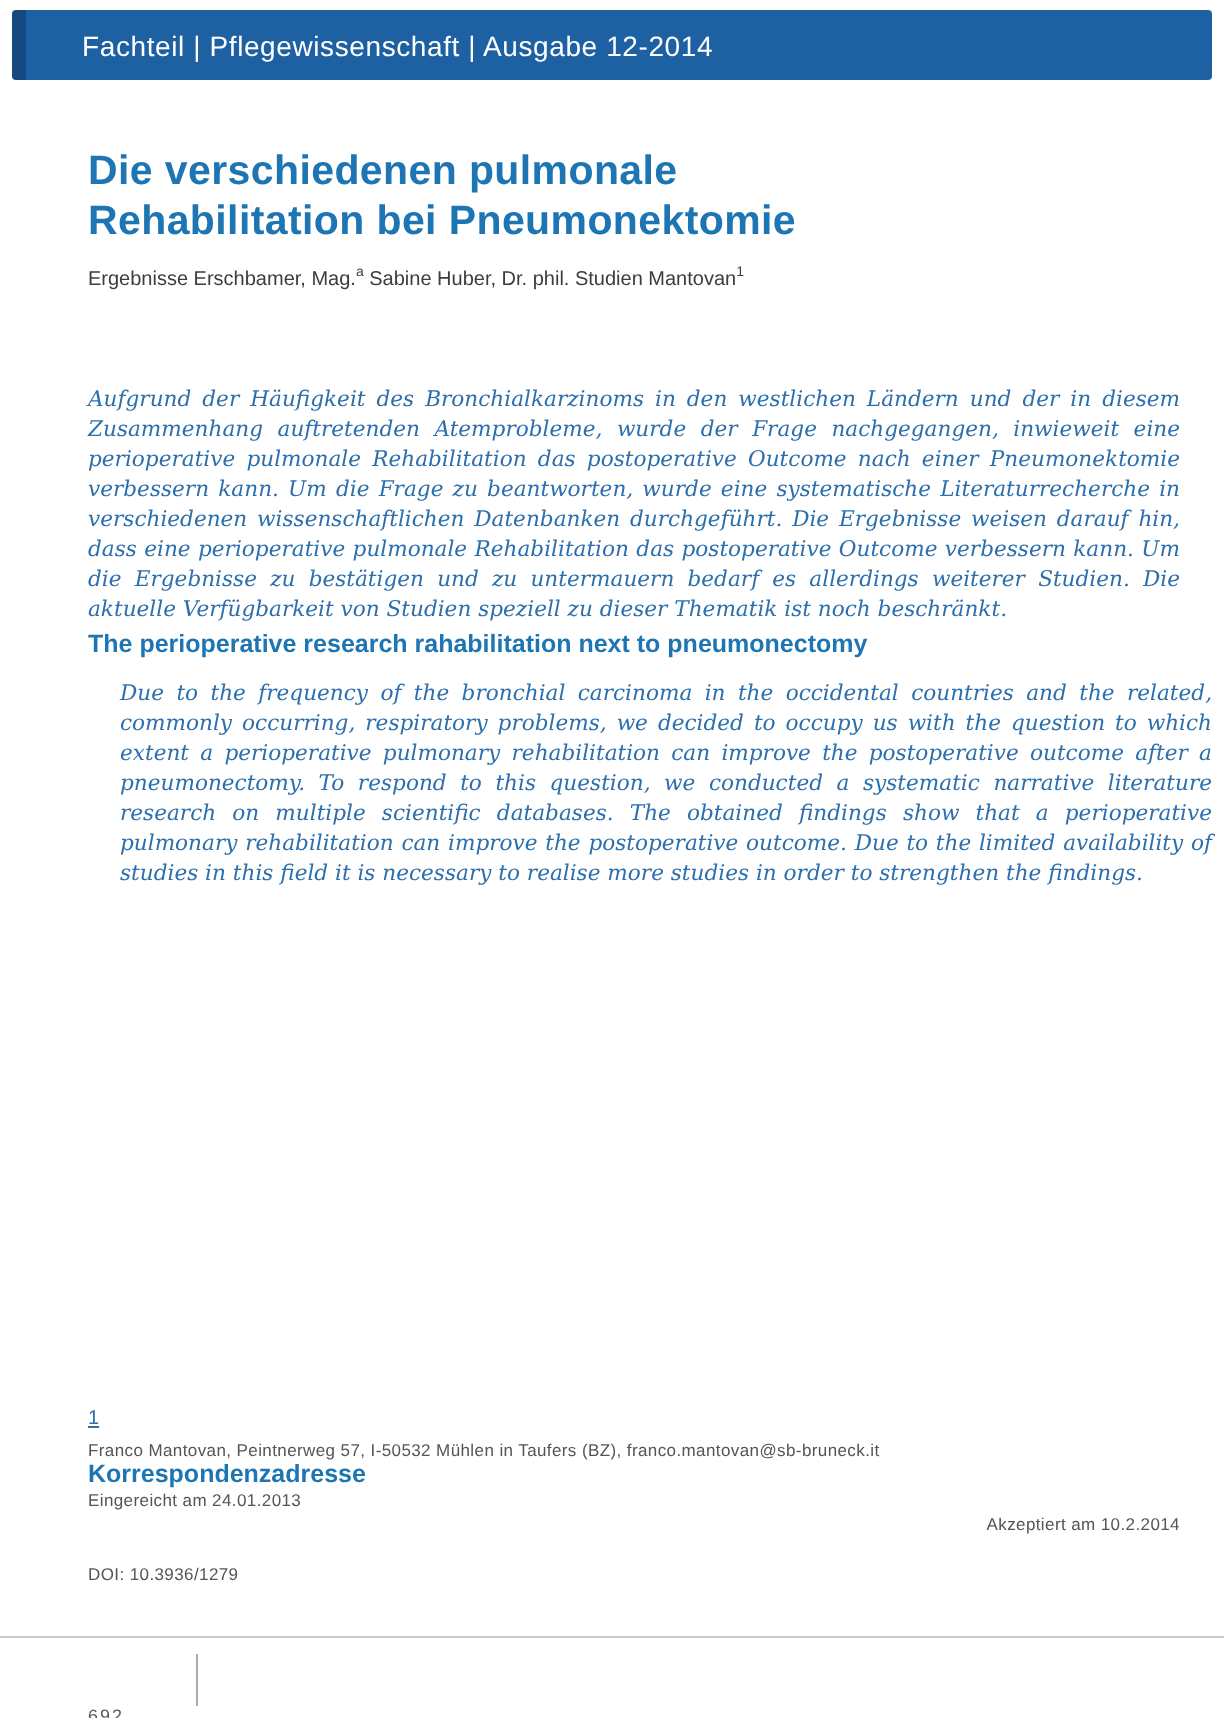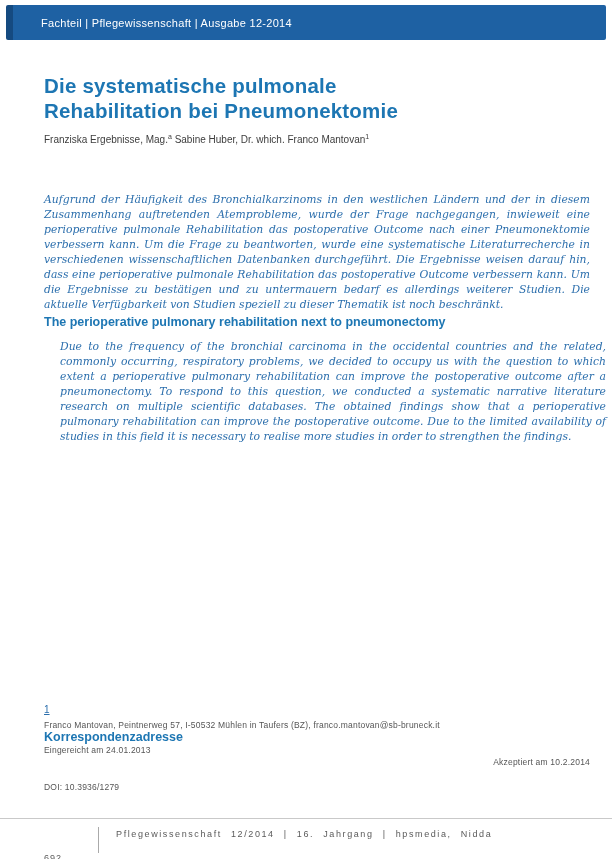--- a/index.html
+++ b/index.html
@@ -17,21 +17,21 @@
     font-family:"Liberation Sans",sans-serif;
   }
   .header-bar{
     position:absolute;top:5px;left:6px;right:6px;height:35px;
     background:var(--bar);
     border-left:7px solid var(--bar-edge);
     border-radius:2px;
     display:flex;align-items:center;
   }
   .header-bar .bar-text{
-    color:#ffffff;font-size:11px;margin-left:28px;letter-spacing:0.3px;
+    color:#ffffff;font-size:14px;margin-left:28px;letter-spacing:0.3px;
   }
   .page-title{
     position:absolute;top:59px;left:44px;width:546px;
     font-size:20.5px;font-weight:bold;color:var(--blue);
     line-height:25px;white-space:pre-line;letter-spacing:0.2px;
   }
   .authors{
     position:absolute;top:133px;left:44px;width:546px;
     font-size:10px;color:#3d3d3d;
   }
@@ -79,42 +79,41 @@
   }
   .journal-line{letter-spacing:1.6px;word-spacing:5px;padding-top:2px;}
 </style>
 </head>
 <body>
 
 <div class="header-bar">
   <span class="bar-text">Fachteil | Pflegewissenschaft | Ausgabe 12-2014</span>
 </div>
 
-<h1 class="page-title">Die systematische pulmonale
+<h1 class="page-title">Die verschiedenen pulmonale
 Rehabilitation bei Pneumonektomie</h1>
 
-<div class="authors"><span>Franziska Ergebnisse, Mag.</span><sup>a</sup><span> Sabine Huber, Dr. which. Franco Mantovan</span><sup>1</sup></div>
+<div class="authors"><span>Ergebnisse Erschbamer, Mag.</span><sup>a</sup><span> Sabine Huber, Dr. phil. Studien Mantovan</span><sup>1</sup></div>
 
 <p class="abstract abstract-de">Aufgrund der Häufigkeit des Bronchialkarzinoms in den westlichen Ländern und der in diesem Zusammenhang auftretenden Atemprobleme, wurde der Frage nachgegangen, inwieweit eine perioperative pulmonale Rehabilitation das postoperative Outcome nach einer Pneumonektomie verbessern kann. Um die Frage zu beantworten, wurde eine systematische Literaturrecherche in verschiedenen wissenschaftlichen Datenbanken durchgeführt. Die Ergebnisse weisen darauf hin, dass eine perioperative pulmonale Rehabilitation das postoperative Outcome verbessern kann. Um die Ergebnisse zu bestätigen und zu untermauern bedarf es allerdings weiterer Studien. Die aktuelle Verfügbarkeit von Studien speziell zu dieser Thematik ist noch beschränkt.</p>
 
-<h2 class="section-heading heading-en">The perioperative pulmonary rehabilitation next to pneumonectomy</h2>
+<h2 class="section-heading heading-en">The perioperative research rahabilitation next to pneumonectomy</h2>
 
 <p class="abstract abstract-en">Due to the frequency of the bronchial carcinoma in the occidental countries and the related, commonly occurring, respiratory problems, we decided to occupy us with the question to which extent a perioperative pulmonary rehabilitation can improve the postoperative outcome after a pneumonectomy. To respond to this question, we conducted a systematic narrative literature research on multiple scientific databases. The obtained findings show that a perioperative pulmonary rehabilitation can improve the postoperative outcome. Due to the limited availability of studies in this field it is necessary to realise more studies in order to strengthen the findings.</p>
 
 <h2 class="section-heading korr-heading">Korrespondenzadresse</h2>
 
 <a class="note-link">1</a>
 
 <div class="meta-line address-line">Franco Mantovan, Peintnerweg 57, I-50532 Mühlen in Taufers (BZ), franco.mantovan@sb-bruneck.it</div>
 
 <div class="meta-line submitted-line">Eingereicht am 24.01.2013</div>
 
 <div class="meta-line accepted-line">Akzeptiert am 10.2.2014</div>
 
 <div class="meta-line doi-line">DOI: 10.3936/1279</div>
 
 <div class="footer-rule"></div>
 
 <div class="footer">
   <span class="page-number">692</span>
   <span class="footer-divider"></span>
-  <span class="journal-line">Pflegewissenschaft 12/2014 | 16. Jahrgang | hpsmedia, Nidda</span>
 </div>
 
 </body></html>

